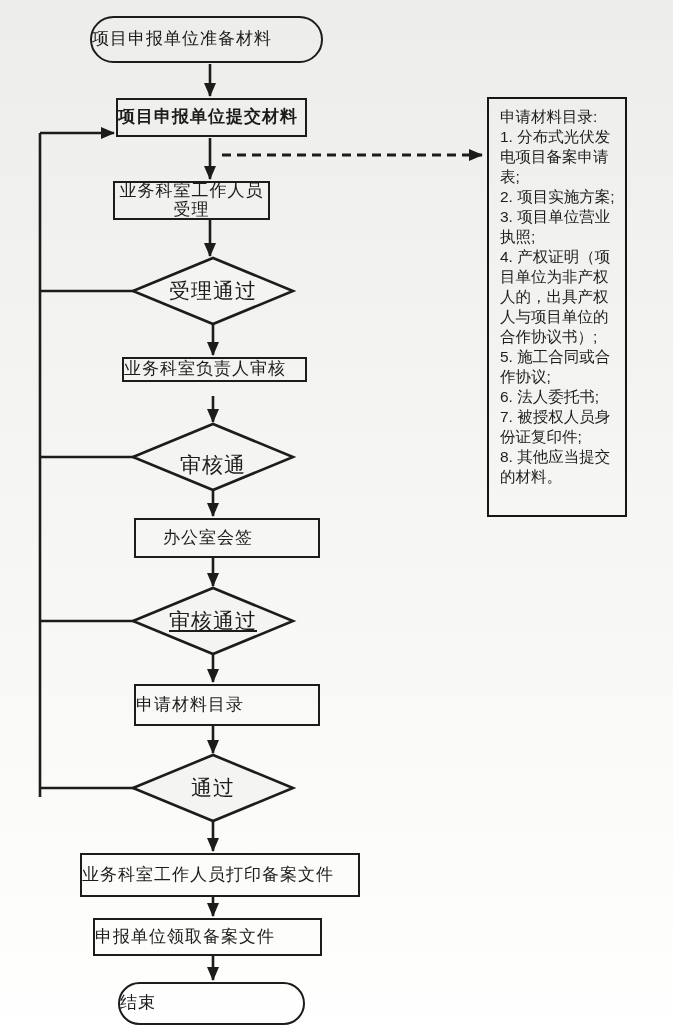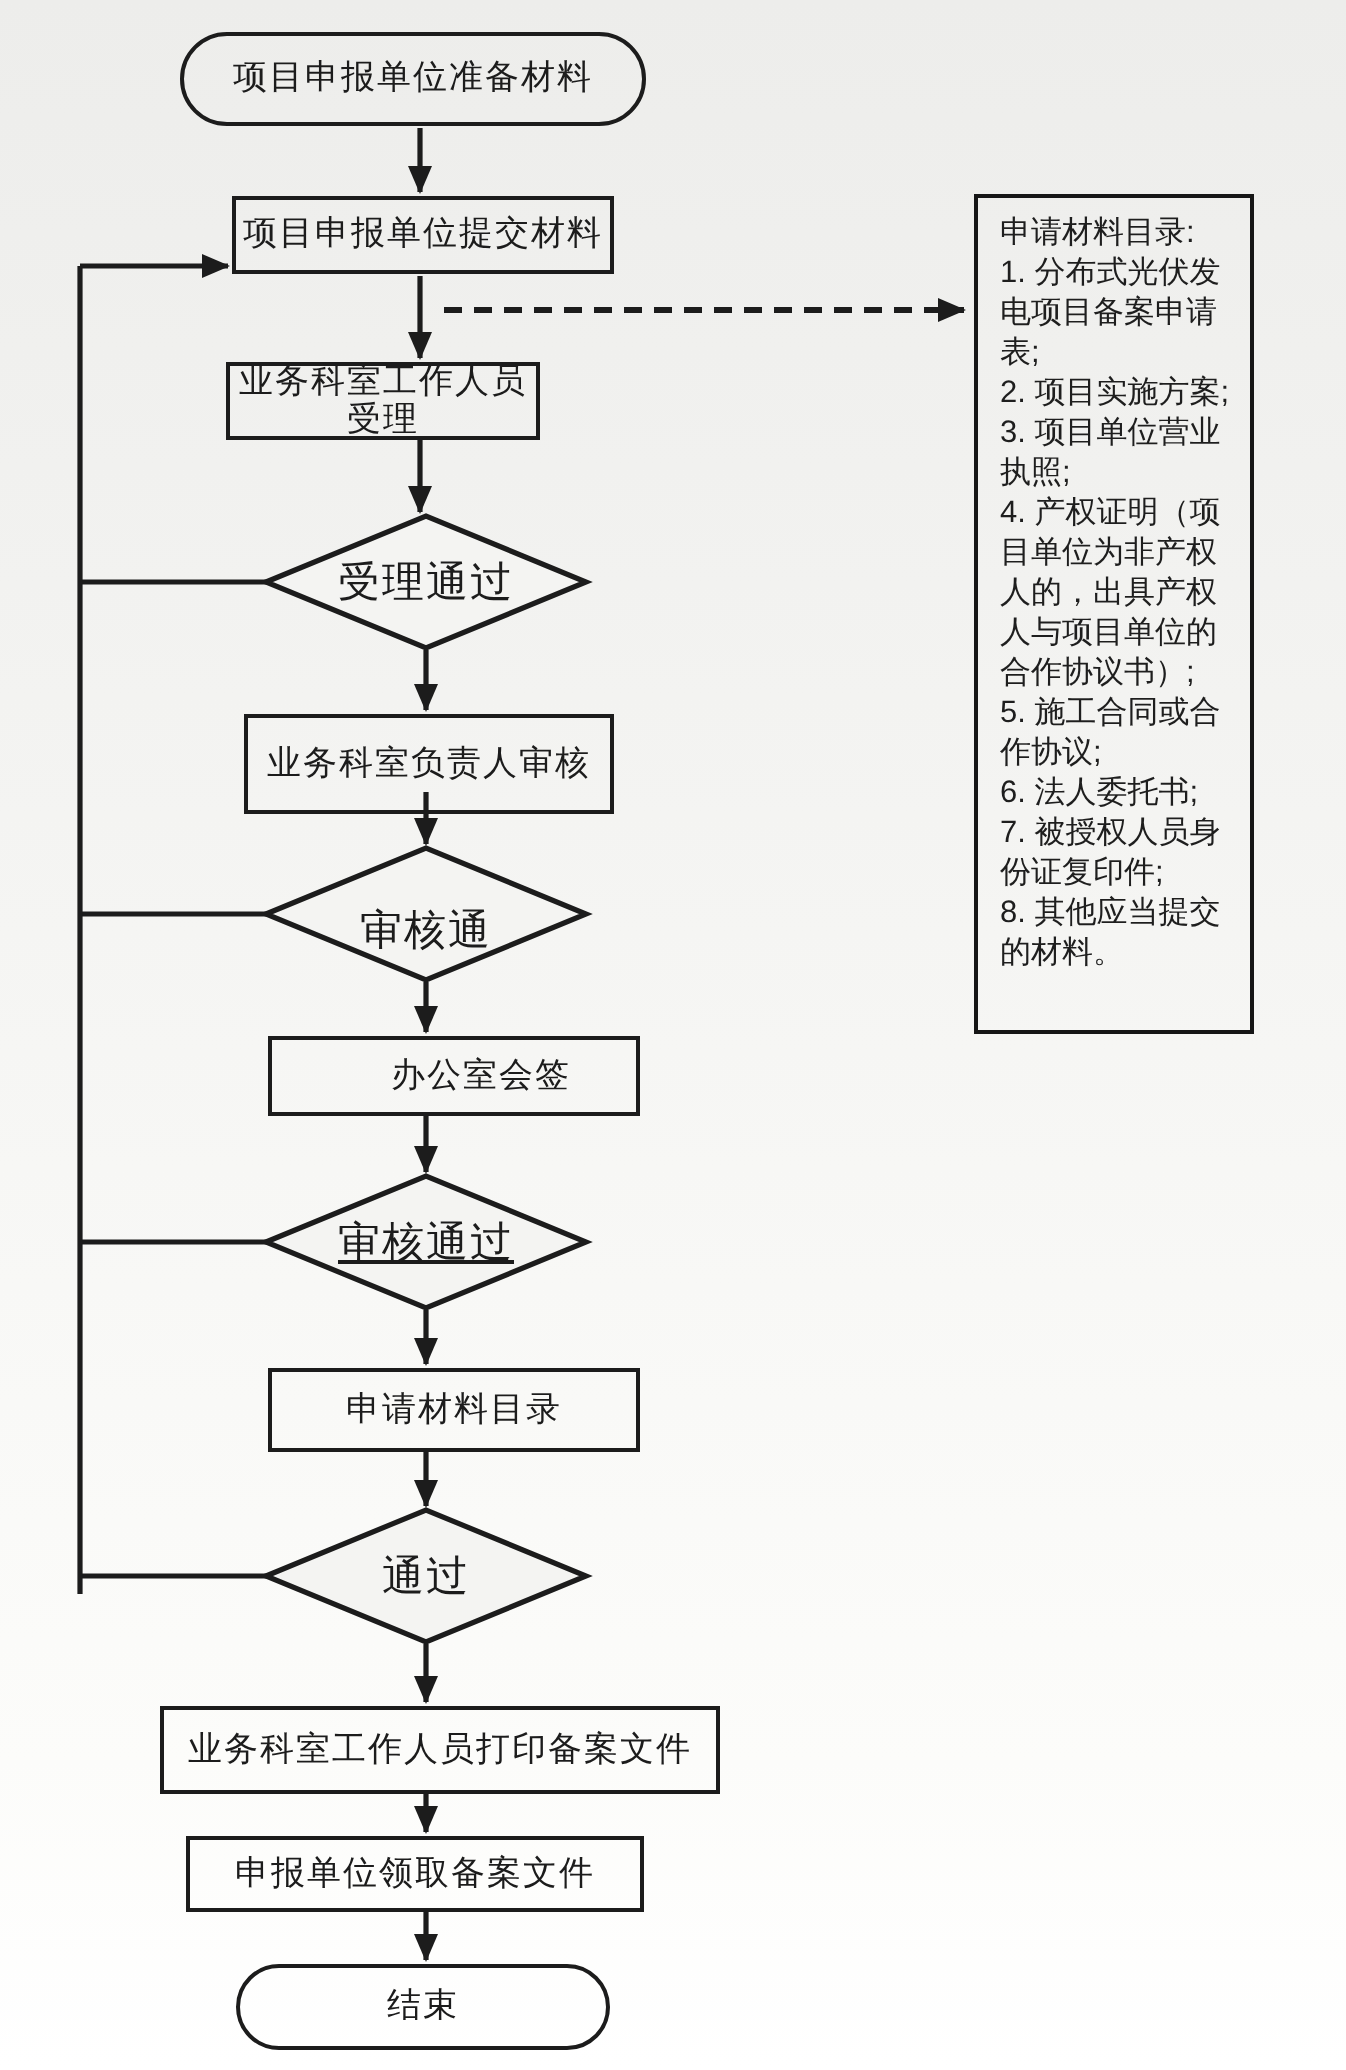--- a/index.html
+++ b/index.html
@@ -16,21 +16,21 @@
   }
   svg.wires{
     position:absolute;
     left:0;top:0;
     width:673px;height:1035px;
   }
   .node{
     position:absolute;
     display:flex;
     align-items:center;
-    justify-content:center;
+    justify-content:flex-start;
     box-sizing:border-box;
     color:#1c1c1c;
     font-size:17px;
     letter-spacing:1px;
     text-align:center;
     line-height:1.1;
   }
   .rect{
     border:2.5px solid #1c1c1c;
     background:transparent;
@@ -105,33 +105,33 @@
       <polygon points="133,457 213,424 293,457 213,490"></polygon>
       <polygon points="133,621 213,588 293,621 213,654"></polygon>
       <polygon points="133,788 213,755 293,788 213,821"></polygon>
     </g>
   </svg>
 
   <div class="node terminator" style="left:90px;top:16px;width:233px;height:47px;border-radius:24px;">
     <span>项目申报单位准备材料</span>
   </div>
 
-  <div class="node rect" style="left:116px;top:98px;width:191px;height:39px;">
+  <div class="node rect" style="left:116px;top:98px;width:191px;height:39px;font-weight:bold;">
     <span>项目申报单位提交材料</span>
   </div>
 
   <div class="node rect" style="left:113px;top:181px;width:157px;height:39px;">
     <span>业务科室工作人员受理</span>
   </div>
 
   <div class="diamond-label" style="left:133px;top:258px;width:160px;height:66px;">
     <span>受理通过</span>
   </div>
 
-  <div class="node rect" style="left:122px;top:357px;width:185px;height:50px;">
+  <div class="node rect" style="left:122px;top:357px;width:185px;height:25px;">
     <span>业务科室负责人审核</span>
   </div>
 
   <div class="diamond-label" style="left:133px;top:432px;width:160px;height:66px;">
     <span>审核通</span>
   </div>
 
   <div class="node rect" style="left:134px;top:518px;width:186px;height:40px;padding-left:27px;">
     <span>办公室会签</span>
   </div>

